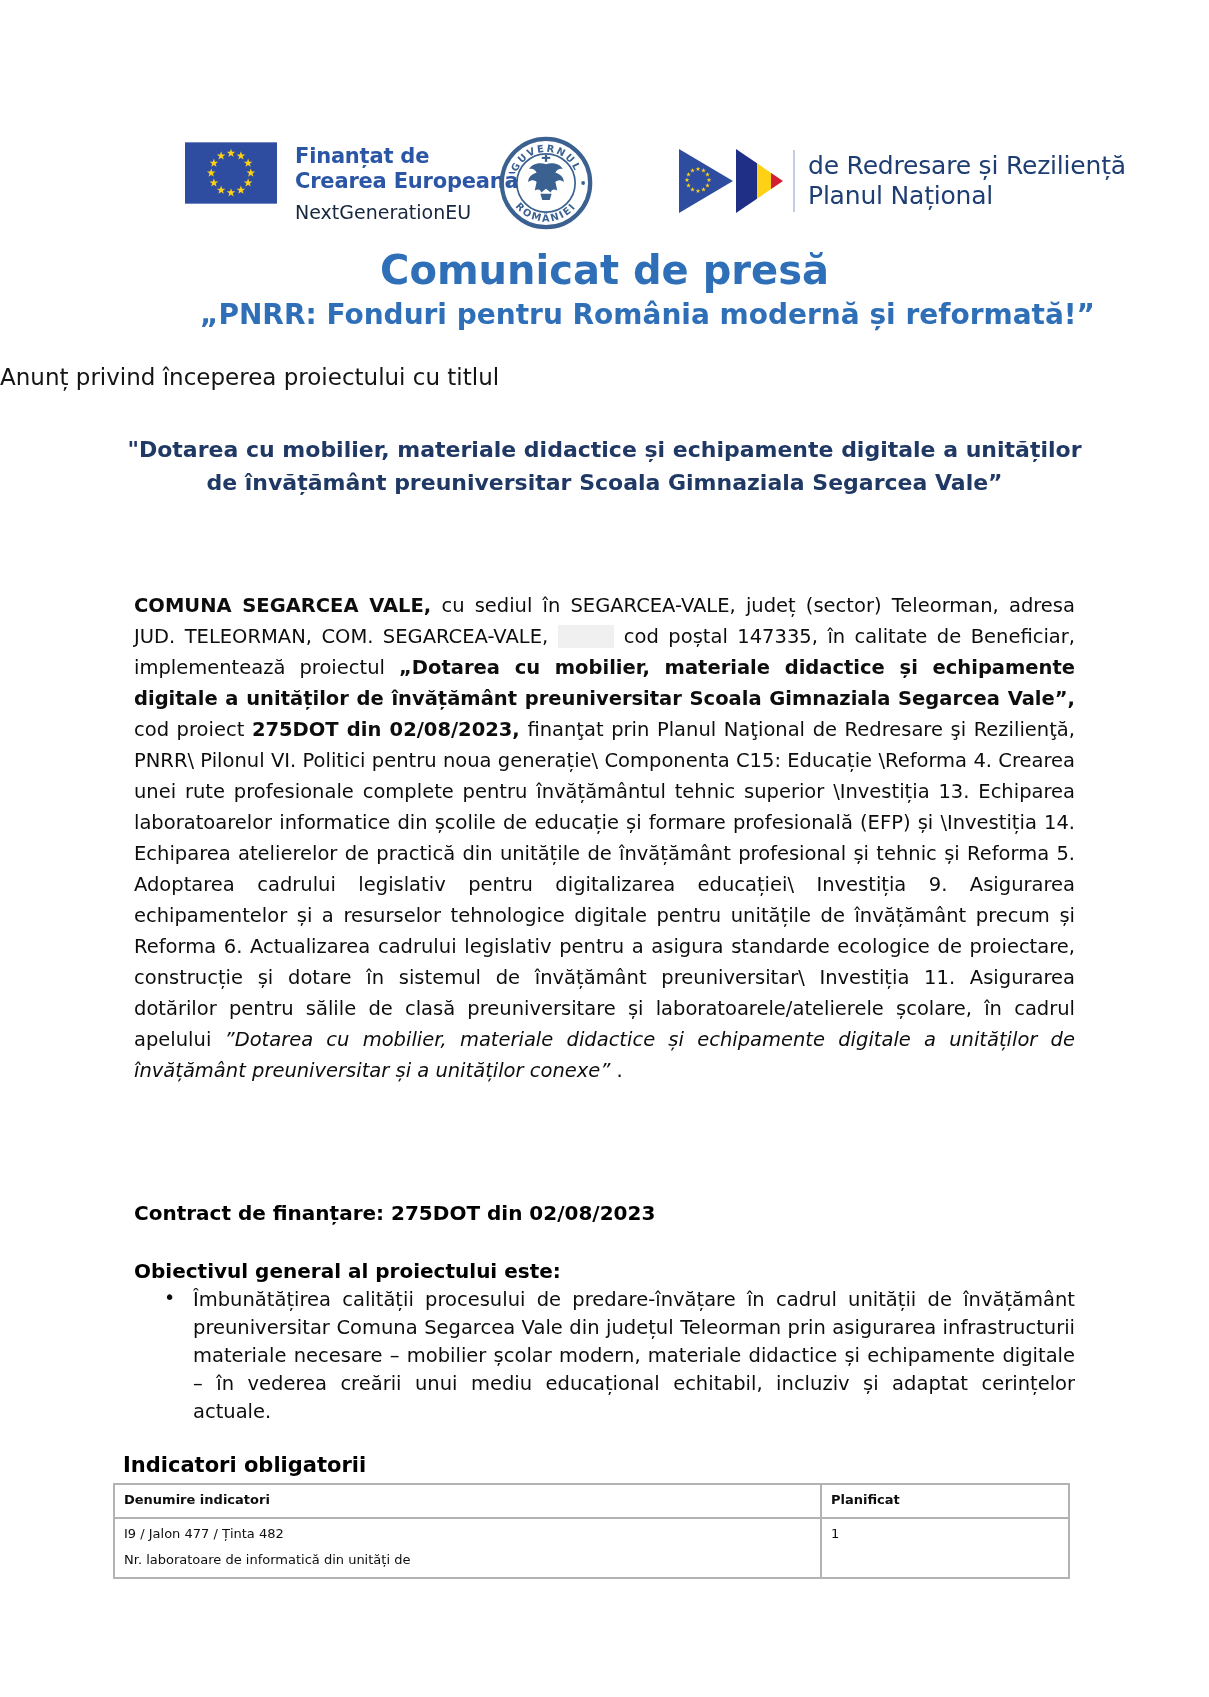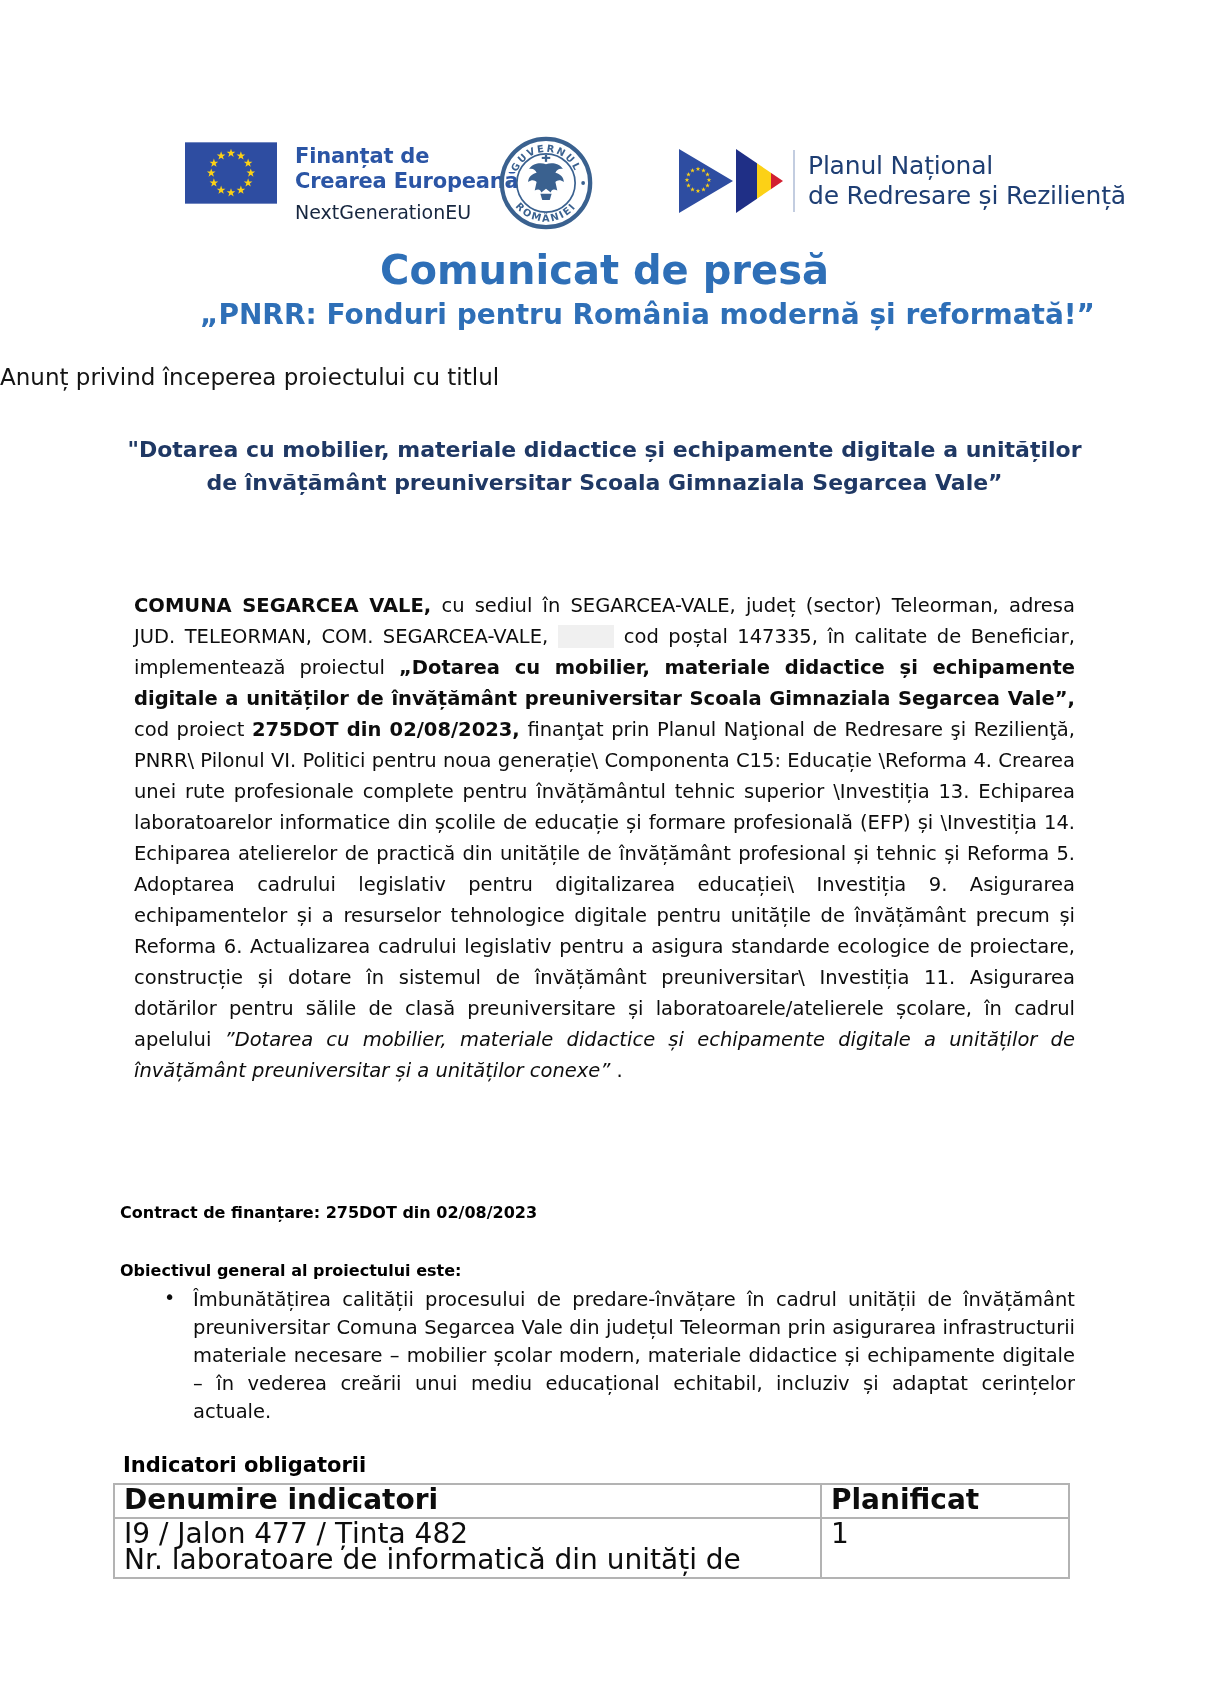--- a/index.html
+++ b/index.html
@@ -35,33 +35,33 @@
   .h-ann{position:absolute; left:0; top:362px; width:100%; text-align:left;
          color:#141414; font-size:23px; line-height:30px;}
   .h-proj{position:absolute; left:122px; top:433px; width:965px; text-align:center;
           color:#1f3864; font-size:22px; line-height:33px; font-weight:bold;}
   
   .body-p{position:absolute; left:134px; top:570px; width:941px;
           font-size:19.5px; line-height:31px; text-align:justify; color:#0d0d0d;}
   .b{font-weight:bold;}
   .i{font-style:italic;}
   .redacted{background:#f0f0f0;}
-  .h-sec{position:absolute; left:120px; color:#000; font-size:16px; font-weight:bold; line-height:26px;}
+  .h-sec{position:absolute; left:134px; color:#000; font-size:20px; font-weight:bold; line-height:26px;}
   .contract{top:1200px;}
   .objective{top:1258px;}
   .bullet-wrap{position:absolute; left:134px; top:1286px; width:941px;
                padding-left:59px; box-sizing:border-box;}
   .bullet-wrap .mark{position:absolute; left:30px; top:0; font-size:19px;}
   .bullet-wrap .txt{font-size:19.5px; line-height:28px; text-align:justify; color:#0d0d0d;}
   .indicators{left:123px; top:1452px; font-size:21px;}
   
   .tbl{position:absolute; left:113px; top:1483px; width:957px;
        border-collapse:collapse; table-layout:fixed;}
   .tbl td,.tbl th{border:2px solid #b3b3b3; vertical-align:top; text-align:left;
-                  padding:2px 9px 4px 9px; font-size:28px;}
+                  padding:2px 9px 4px 9px; font-size:13px;}
   .tbl th{font-weight:bold; line-height:26px;}
   .tbl .c1{width:687px;}
   .tbl td{line-height:26px;}
 </style>
 </head>
 <body>
 
 <div class="page">
 
   <div>
@@ -134,22 +134,22 @@
           </g>
         </svg>
       </div>
       <div class="tri2">
         <div class="b s1"></div>
           <div class="b s2"></div>
           <div class="b s3"></div>
       </div>
       <div class="pnrr-div"></div>
       <div class="pnrr-text">
+        <div>de Redresare și Reziliență</div>
         <div>Planul Național</div>
-        <div>de Redresare și Reziliență</div>
       </div>
     </div>
   </div>
 
   <div class="h-main">Comunicat de presă</div>
   <div class="h-sub">„PNRR: Fonduri pentru România modernă și reformată!”</div>
   <div class="h-ann">Anunț privind începerea proiectului cu titlul</div>
   <div class="h-proj">"Dotarea cu mobilier, materiale didactice și echipamente digitale a unităților de învățământ preuniversitar Scoala Gimnaziala Segarcea Vale”</div>
 
   <p class="body-p"><span class="b">COMUNA SEGARCEA VALE,</span><span> cu sediul în SEGARCEA-VALE, județ (sector) Teleorman, adresa JUD. TELEORMAN, COM. SEGARCEA-VALE, </span><span class="redacted">&nbsp;&nbsp;&nbsp;&nbsp;&nbsp;&nbsp;</span><span> cod poștal 147335, în calitate de Beneficiar, implementează proiectul </span><span class="b">„Dotarea cu mobilier, materiale didactice și echipamente digitale a unităților de învățământ preuniversitar Scoala Gimnaziala Segarcea Vale”,</span><span> cod proiect </span><span class="b">275DOT din 02/08/2023,</span><span> finanţat prin Planul Naţional de Redresare şi Rezilienţă, PNRR\ Pilonul VI. Politici pentru noua generație\ Componenta C15: Educație \Reforma 4. Crearea unei rute profesionale complete pentru învățământul tehnic superior \Investiția 13. Echiparea laboratoarelor informatice din școlile de educație și formare profesională (EFP) și \Investiția 14. Echiparea atelierelor de practică din unitățile de învățământ profesional și tehnic și Reforma 5. Adoptarea cadrului legislativ pentru digitalizarea educației\ Investiția 9. Asigurarea echipamentelor și a resurselor tehnologice digitale pentru unitățile de învățământ precum și Reforma 6. Actualizarea cadrului legislativ pentru a asigura standarde ecologice de proiectare, construcție și dotare în sistemul de învățământ preuniversitar\ Investiția 11. Asigurarea dotărilor pentru sălile de clasă preuniversitare și laboratoarele/atelierele școlare, în cadrul apelului </span><span class="i">”Dotarea cu mobilier, materiale didactice și echipamente digitale a unităților de învățământ preuniversitar și a unităților conexe”</span><span> .</span></p>

